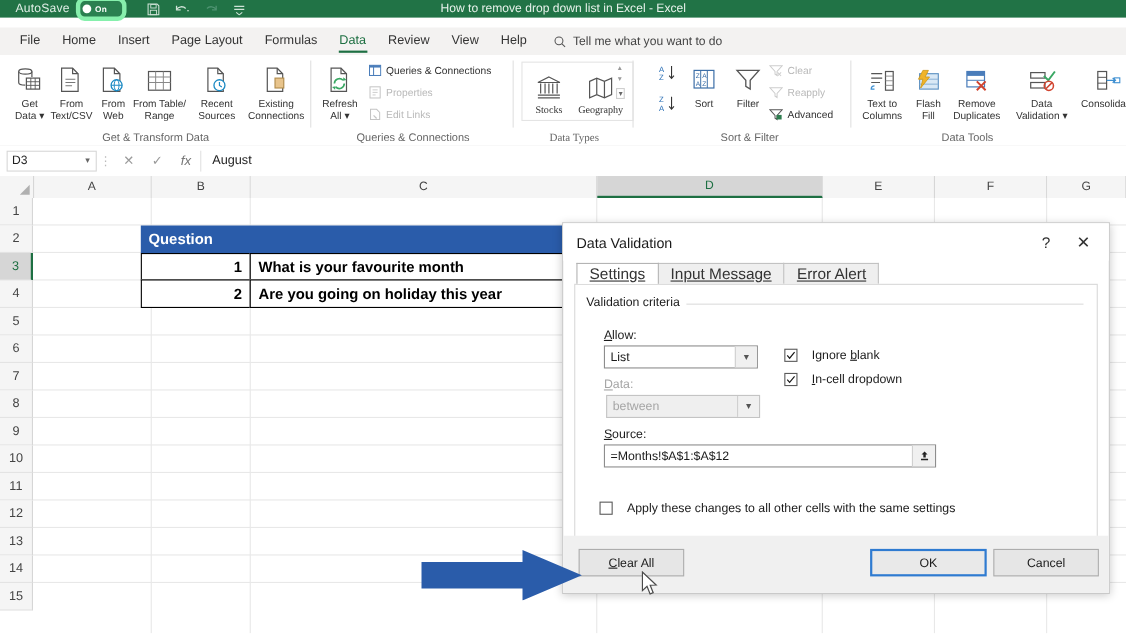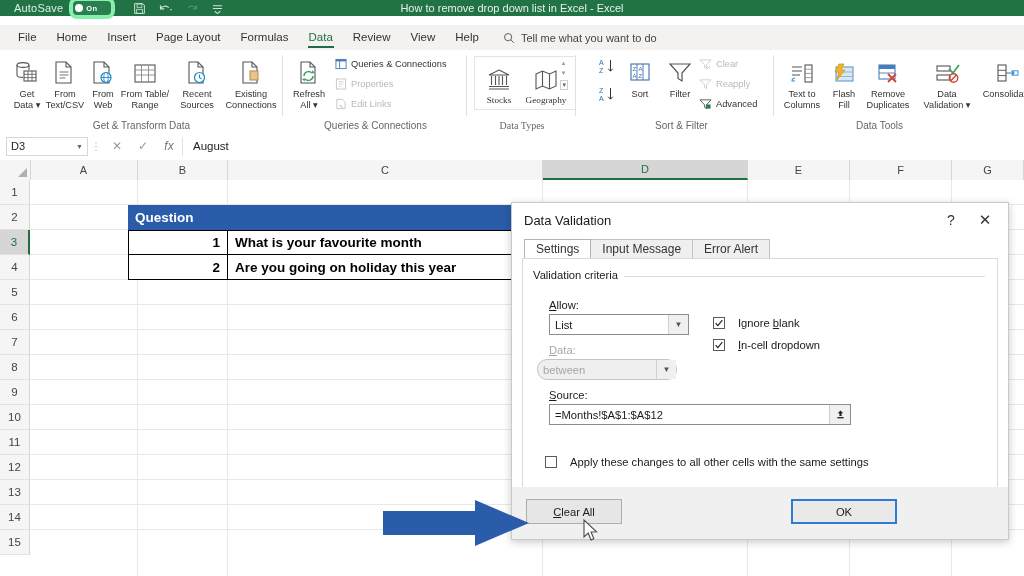--- a/index.html
+++ b/index.html
@@ -135,21 +135,21 @@
   .dlg-title{
     height:34px;display:flex;align-items:center;padding:0 6px 0 12px;background:#fff;
   }
   .dlg-title .t{font-size:13px;color:#1a1a1a;flex:1;}
   .dlg-btn{width:34px;height:28px;display:flex;align-items:center;justify-content:center;color:#333;}
   .dlg-btn.q{font-size:14px;}
   .dlg-btn.x{font-size:15px;}
   .tabs{display:flex;padding-left:12px;height:21px;align-items:flex-end;position:relative;}
   .dtab{
     height:19px;line-height:19px;padding:0 11px;border:1px solid #c2c2c2;border-bottom:none;
-    background:#efefef;font-size:12px;color:#333;margin-right:-1px;box-sizing:border-box;
+    background:#efefef;font-size:14px;color:#333;margin-right:-1px;box-sizing:border-box;text-decoration:underline;
   }
   .dtab.active{background:#fff;border-color:#b4b4b4;position:relative;z-index:2;}
   .panel{
     margin:0 10px;border:1px solid #d9d9d9;height:232px;background:#fff;position:relative;
     box-sizing:border-box;
   }
   .legend{position:absolute;left:10px;top:10px;font-size:11.2px;color:#1a1a1a;background:#fff;padding-right:6px;z-index:2;}
   .legend-line{position:absolute;left:10px;right:12px;top:17px;height:1px;background:#dcdcdc;}
   .fld-label{position:absolute;font-size:11.2px;color:#1a1a1a;}
   .fld-label.dim{color:#a6a6a6;}
@@ -641,21 +641,21 @@
         <span class="u">A</span><span>llow:</span>
       </div>
       <div class="combo" style="left:26px;top:55px;">
         <span class="v">List</span>
         <span class="dd">▼</span>
       </div>
 
       <div class="fld-label dim" style="left:26px;top:85px;">
         <span class="u">D</span>ata:
       </div>
-      <div class="combo dim" style="left:14px;top:100px;border-radius:10px;">
+      <div class="combo dim" style="left:28px;top:100px;">
         <span class="v">between</span>
         <span class="dd">▼</span>
       </div>
 
       <div class="fld-label" style="left:26px;top:130px;text-align:right;">
         <span class="u">S</span>ource:
       </div>
       <div class="srcbox" style="left:26px;top:145px;">
         <span class="v">=Months!$A$1:$A$12</span>
         <span class="picker">
@@ -688,20 +688,21 @@
         <span class="box"></span>
         <span>Apply these changes to all other cells with the same settings</span>
       </div>
     </div>
 
     <div class="dlg-foot">
       <div class="pbtn" style="left:14px;top:12px;width:96px;">
         <span><span class="u">C</span>lear All</span>
       </div>
       <div class="pbtn def" style="left:279px;top:12px;width:106px;">OK</div>
+      <div class="pbtn" style="left:391px;top:12px;width:96px;">Cancel</div>
     </div>
   </div>
 
   <svg class="arrow" viewBox="0 0 146 46">
     <path d="M0 11 H92 V0 L146 23 L92 46 V35 H0 Z" fill="#2a5caa"></path>
   </svg>
 
   <svg class="cursor" viewBox="0 0 16 24">
     <path d="M1 1 L1 18 L5.2 14 L8 21 L10.8 19.8 L8.1 13 L13.5 12.8 Z" fill="#fff" stroke="#4a4a4a" stroke-width="1.1"></path>
   </svg>

